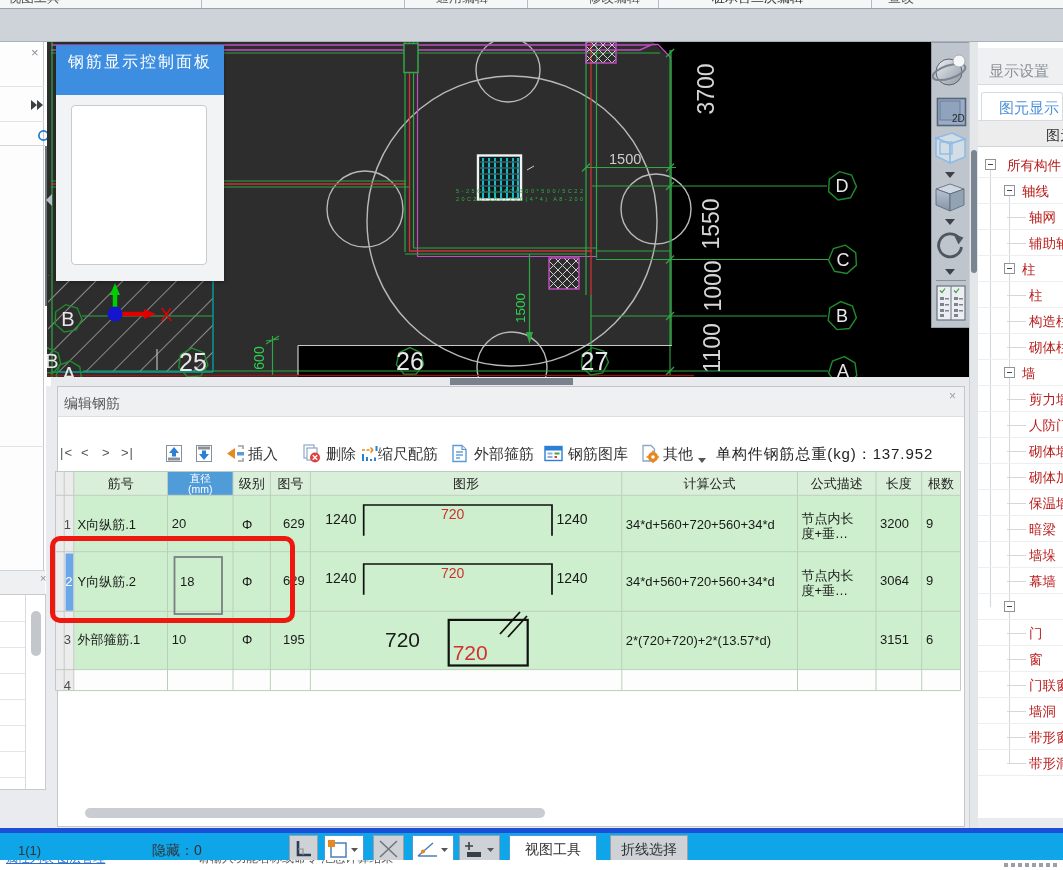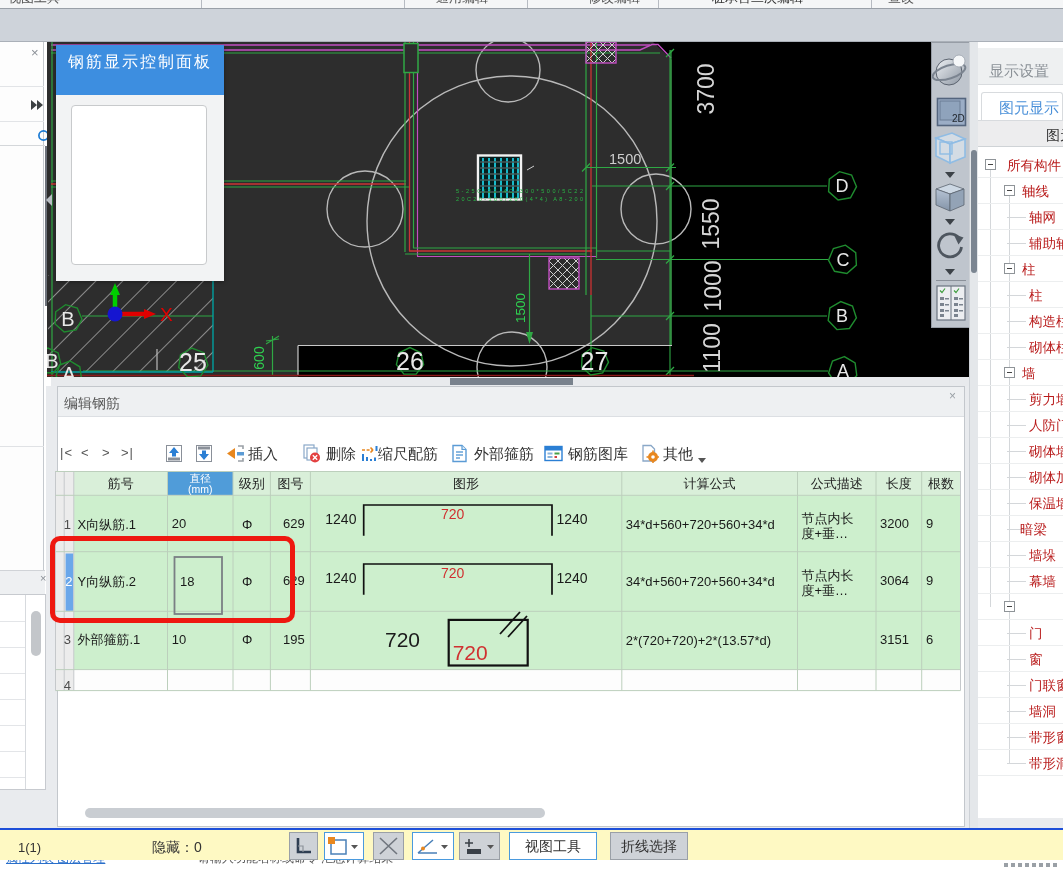--- a/index.html
+++ b/index.html
@@ -374,21 +374,21 @@
     <div class="trow" style="top:319px;">
           <i class="tc"></i>
           <span class="tl" style="left:51px;">砌体加筋</span>
         </div>
     <div class="trow" style="top:345px;">
           <i class="tc"></i>
           <span class="tl" style="left:51px;">保温墙</span>
         </div>
     <div class="trow" style="top:371px;">
           <i class="tc"></i>
-          <span class="tl" style="left:42px;">暗梁</span>
+          <span class="tl" style="left:51px;">暗梁</span>
         </div>
     <div class="trow" style="top:397px;">
           <i class="tc"></i>
           <span class="tl" style="left:51px;">墙垛</span>
         </div>
     <div class="trow" style="top:423px;">
           <i class="tc"></i>
           <span class="tl" style="left:51px;">幕墙</span>
         </div>
     <div class="trow" style="top:449px;">
@@ -620,32 +620,33 @@
             <line x1="13" y1="6.5" x2="13" y2="8.5"></line>
             <line x1="13" y1="17.5" x2="13" y2="19.5"></line>
             <line x1="6.5" y1="13" x2="8.5" y2="13"></line>
             <line x1="17.5" y1="13" x2="19" y2="13"></line>
           </g>
         </svg></span>
   <span class="abs" style="left:606px;top:5px;">其他</span>
   <span class="abs" style="left:641px;top:10px;"><svg width="9" height="6">
           <polygon points="0,0 8,0 4,5" fill="#555"></polygon>
         </svg></span>
+  <span class="abs" style="left:659px;top:5px;color:#222;letter-spacing:0.9px;">单构件钢筋总重(kg)：137.952</span>
 </div>
 
 <div class="abs" style="left:85px;top:808px;width:460px;height:10px;background:#c9cdd2;border-radius:5px;"></div>
 
 <div class="abs" style="left:56px;top:45px;width:168px;height:236px;background:#f2f3f4;box-shadow:0 1px 4px rgba(0,0,0,.35);">
   <div style="width:100%;height:50px;background:#3d8ee0;color:#fff;font-size:16px;line-height:34.5px;text-align:center;letter-spacing:2px;">钢筋显示控制面板</div>
   <div class="abs" style="left:15px;top:60px;width:136px;height:160px;background:#fff;border:1px solid #c8cacc;border-radius:4px;"></div>
 </div>
 
 <div class="abs" style="left:50px;top:536px;width:245px;height:87px;border:5px solid #ee1810;border-radius:10px;"></div>
 
-<div class="abs" id="statusbar" style="left:0;top:828px;width:1063px;height:32px;background:#fef9c3;border-top:2px solid #1d4ed8;">
+<div class="abs" id="statusbar" style="left:0;top:828px;width:1063px;height:32px;background:#0ea5e9;border-top:5px solid #1d4ed8;">
   <span class="abs" style="left:18px;top:10px;font-size:13px;color:#333;">1(1)</span>
   <span class="abs" style="left:152px;top:9px;font-size:14px;color:#333;">隐藏：0</span>
   <span class="abs" style="left:289px;top:2px;width:29px;height:28px;border:1px solid #9aa0a7;background:#ced2d7;">
     <svg width="27" height="26">
           <path d="M8 5 L8 19 L21 19" stroke="#2e3e52" stroke-width="2.6" fill="none"></path>
           <path d="M8 13 L13 13 L13 19" stroke="#8c9299" stroke-width="1.2" fill="none"></path>
         </svg></span>
   <span class="abs" style="left:324px;top:2px;width:40px;height:28px;border:1px solid #4a9ade;background:#fff;">
     <svg width="26" height="26">
           <rect x="6" y="7" width="15" height="14" fill="#fff" stroke="#4a80b8" stroke-width="1.5"></rect>

